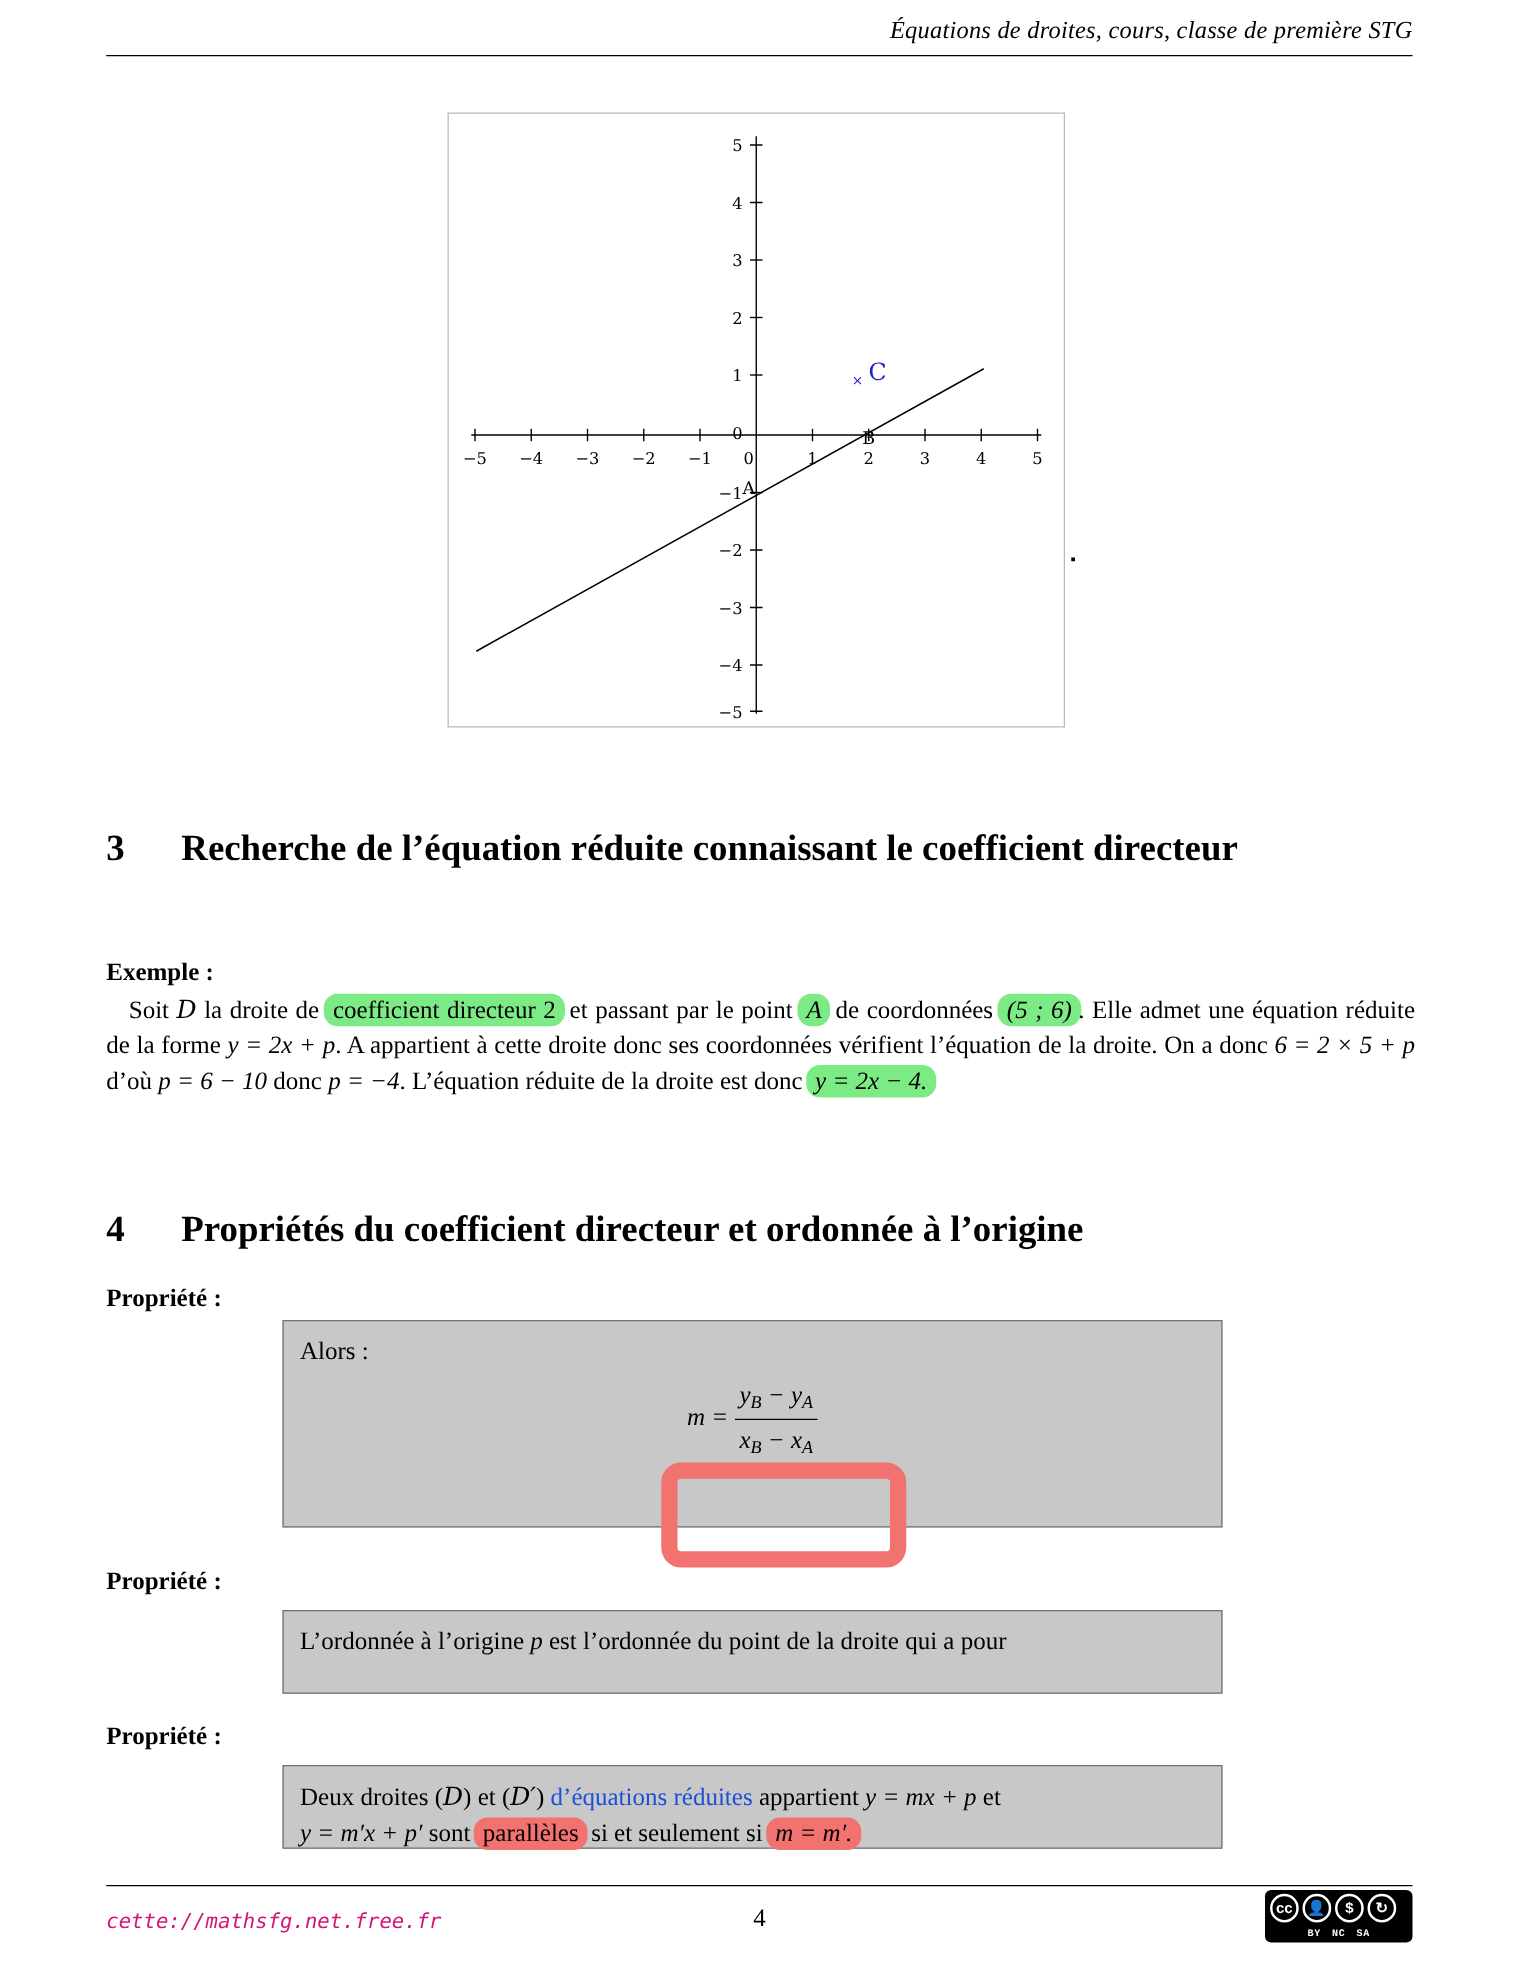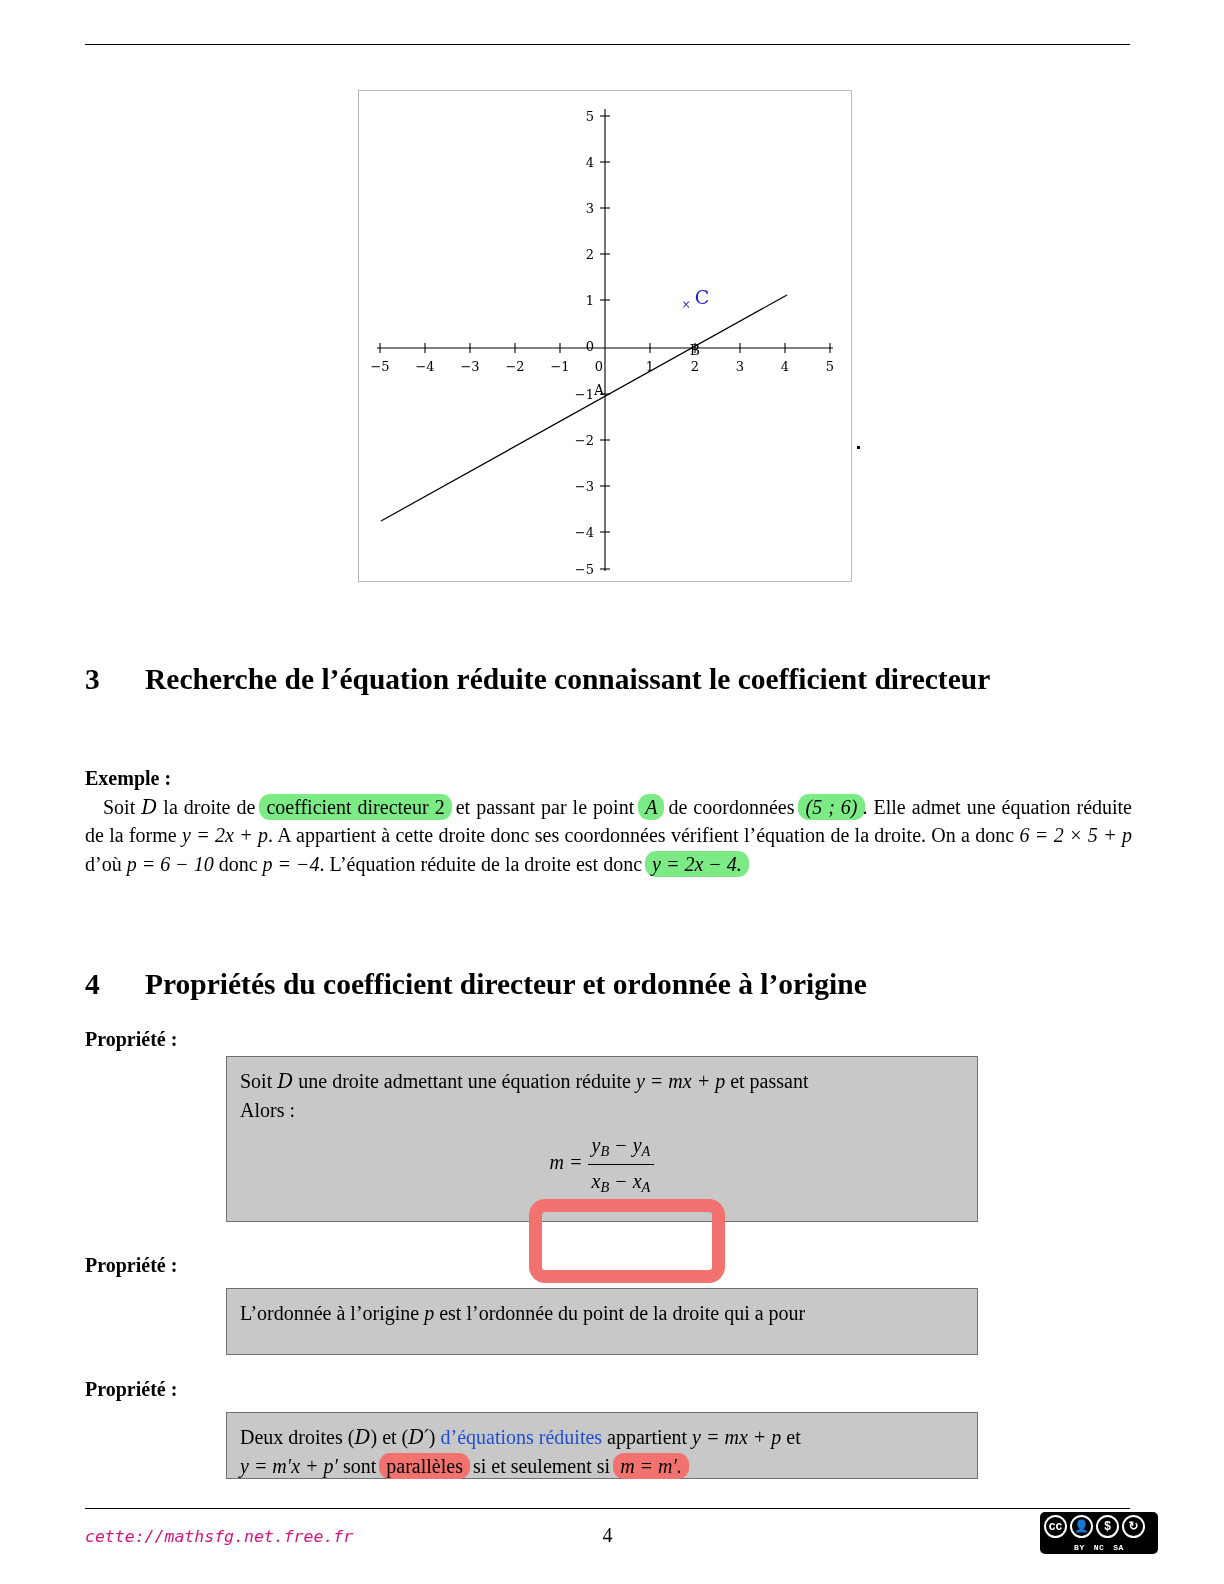--- a/index.html
+++ b/index.html
@@ -180,21 +180,20 @@
   }
   .cc-badge {
     position: absolute;
     left: 1012px;
     top: 1512px;
     width: 118px;
     height: 42px;
     background: #000;
     border-radius: 5px;
     overflow: hidden;
-    margin-left: 28px;
   }
   .cc-top {
     position: absolute; left: 0; top: 0; width: 118px; height: 28px;
     display: flex; align-items: center; gap: 3px; padding-left: 4px;
     box-sizing: border-box;
   }
   .cc-circle {
     width: 23px; height: 23px; border-radius: 50%;
     background: #000; border: 2px solid #fff;
     color: #fff; font-size: 12px; font-weight: bold;
@@ -216,20 +215,21 @@
     top: 446px;
     width: 3px; height: 3px;
     background: #000;
   }
 </style>
 </head>
 <body>
 
 <div class="page">
 
+  <div class="header">Équations de droites, cours, classe de première STG</div>
   <div class="header-rule"></div>
 
   <div class="figure-box">
     <svg class="fig-inner" viewBox="0 0 492 490">
 
       <line x1="18" y1="257" x2="474" y2="257" stroke="#000" stroke-width="1.1"></line>
 
       <line x1="246" y1="18" x2="246" y2="480" stroke="#000" stroke-width="1.1"></line>
 
       <g stroke="#000" stroke-width="1.1">
@@ -313,21 +313,20 @@
   <div class="sec" id="sec4">
     <div class="sec-title-wrap">
       <span class="num">4</span>
       <span class="ttl">Propriétés du coefficient directeur et ordonnée à l’origine</span>
     </div>
   </div>
 
   <div class="lbl-bold" id="prop-label-1">Propriété :</div>
 
   <div class="greybox" id="box1">
-    <div><span>Soit </span><span class="cal">D</span><span> une droite admettant une équation réduite </span><span class="it">y = mx + p</span><span> et passant</span></div>
     <div>Alors :</div>
     <div class="formula-wrap">
       <span class="it">m =</span>
       <span class="frac">
         <span class="num-part"><span>y</span><span class="sub">B</span> <span>−</span> <span>y</span><span class="sub">A</span></span>
         <span class="bar"></span>
         <span class="den-part"><span>x</span><span class="sub">B</span> <span>−</span> <span>x</span><span class="sub">A</span></span>
       </span>
       <span class="red-rect"></span>
     </div>

